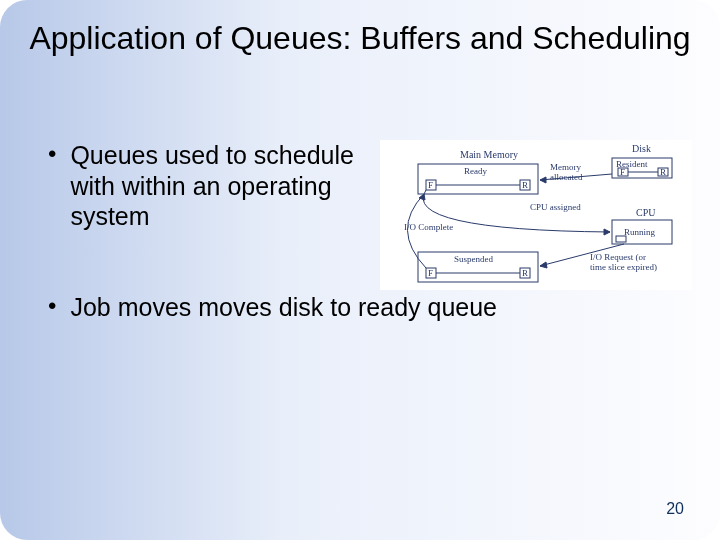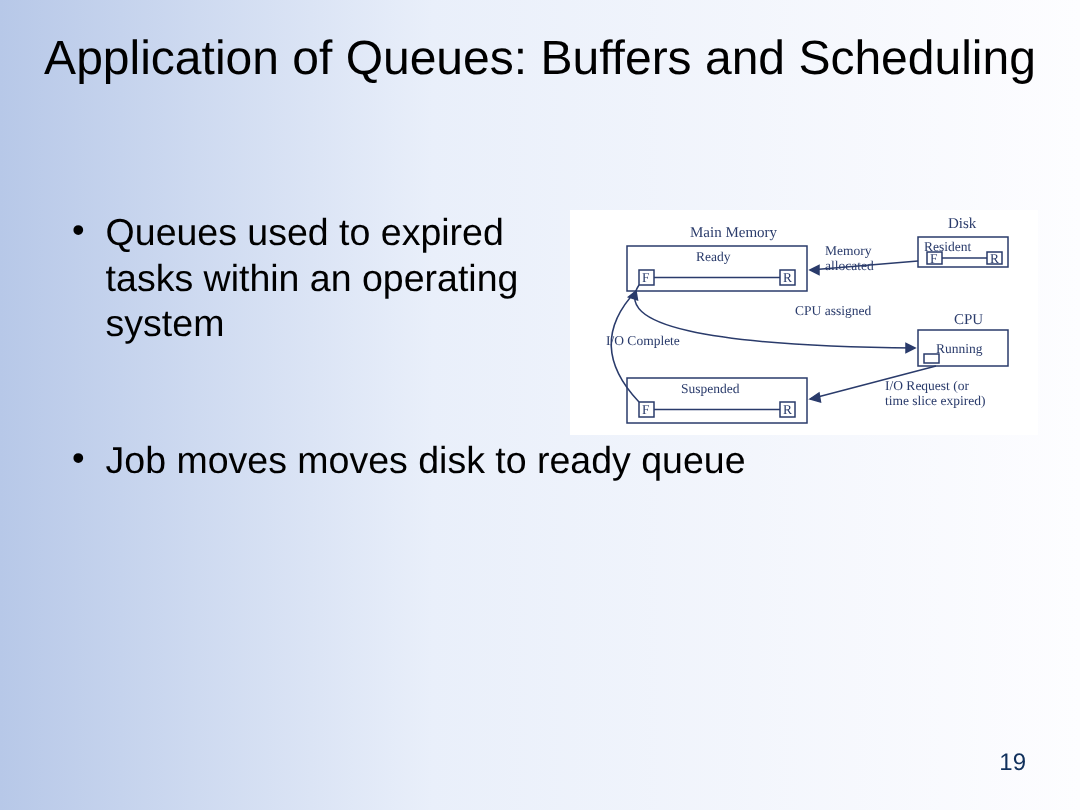--- a/index.html
+++ b/index.html
@@ -9,20 +9,21 @@
     height: 540px;
     overflow: hidden;
     font-family: Arial, Helvetica, sans-serif;
   }
   .slide {
     width: 720px;
     height: 540px;
     background: linear-gradient(to right, #b7c8e8 0%, #e9effa 40%, #fdfdff 100%);
     position: relative;
     box-sizing: border-box;
+    border-radius: 27px;
   }
   .title {
     position: absolute;
     top: 20px;
     left: 0;
     width: 720px;
     text-align: center;
     font-size: 32px;
     font-weight: 400;
     color: #000;
@@ -101,21 +102,21 @@
 </head>
 <body>
 
 <div class="slide">
 
   <div class="title">Application of Queues: Buffers and Scheduling</div>
 
   <div class="body">
     <div class="bullet-row bullet1">
       <div class="bullet-dot">•</div>
-      <div class="bullet-text">Queues used to expired tasks within an operating system</div>
+      <div class="bullet-text">Queues used to schedule with within an operating system</div>
     </div>
     <div class="bullet-row bullet2">
       <div class="bullet-dot">•</div>
       <div class="bullet-text">Job moves moves disk to ready queue</div>
     </div>
   </div>
 
   <svg class="diagram" viewBox="0 0 312 150">
 
     <text class="lbl" x="252" y="12">Disk</text>
@@ -167,15 +168,15 @@
 
     <text x="24" y="90">I/O Complete</text>
     <path d="M46,128 Q10,90 44,54"></path>
     <path class="ah" d="M44,54 l-5,4 l6,2 z"></path>
   </svg>
 
   <div class="footer">
     <br>
   </div>
 
-  <div class="page-num">19</div>
+  <div class="page-num">20</div>
 
 </div>
 
 </body></html>

